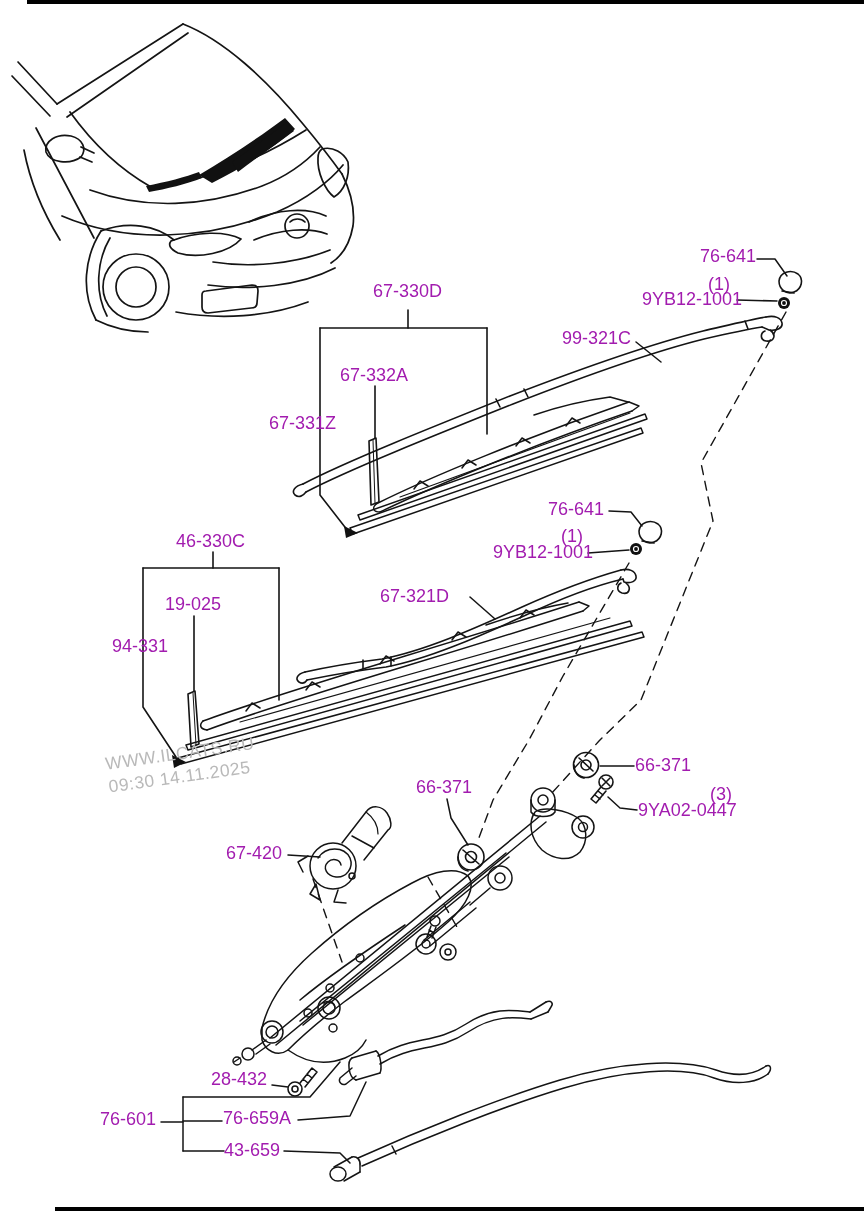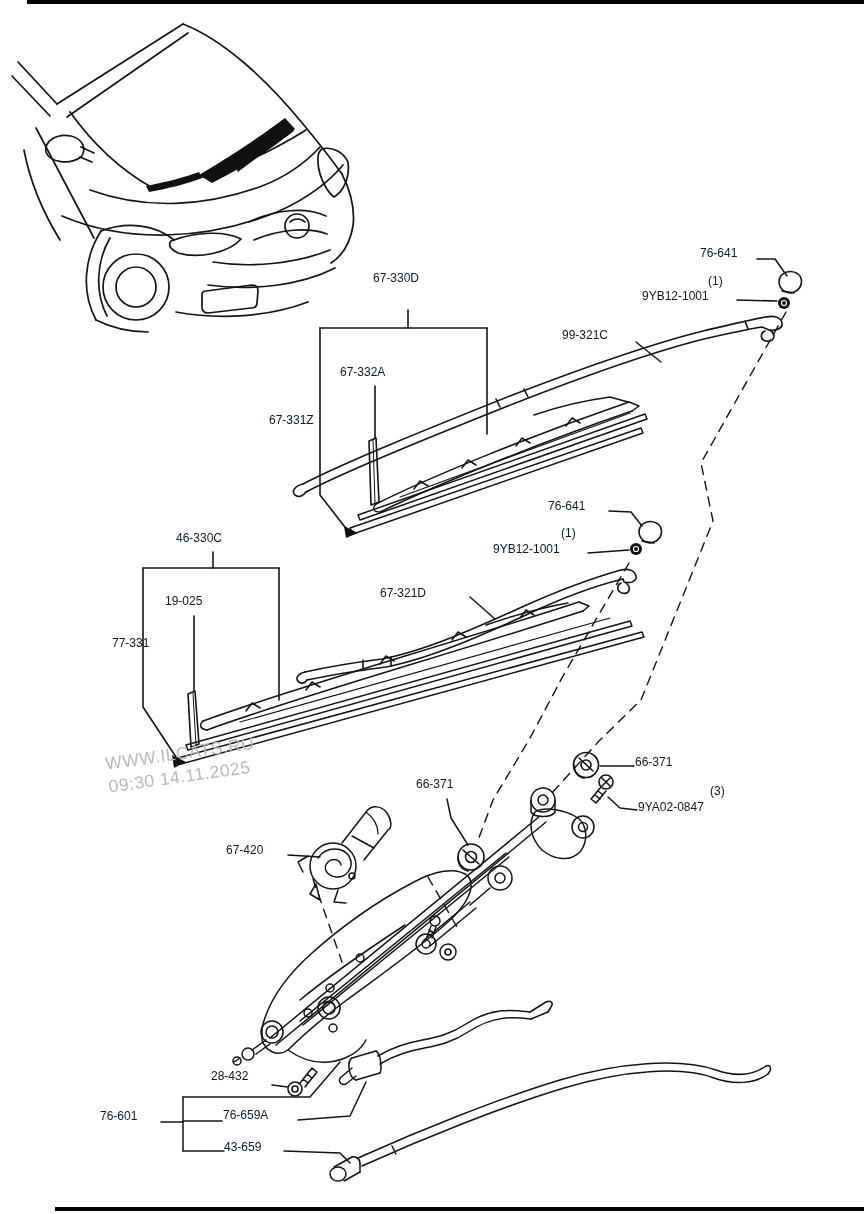--- a/index.html
+++ b/index.html
@@ -2,21 +2,21 @@
 <html><head>
 <meta charset="utf-8">
 <style>
   html,body{margin:0;padding:0;background:#fff;}
   .stage{position:relative;width:864px;height:1214px;background:#fff;overflow:hidden;
          font-family:"Liberation Sans",sans-serif;}
   .frame-bar{position:absolute;background:#000;height:4px;}
   .frame-top{top:0;left:27px;right:0;}
   .frame-bottom{bottom:3px;left:55px;right:0;}
   .art{position:absolute;left:0;top:0;}
-  .lbl{position:absolute;font-size:12px;line-height:1;color:#0f172a;white-space:nowrap;
+  .lbl{position:absolute;font-size:18px;line-height:1;color:#a21caf;white-space:nowrap;
        letter-spacing:0px;cursor:pointer;}
   .watermark{position:absolute;left:104px;top:753px;color:#b9b9b9;font-size:17.5px;
              line-height:1.3;letter-spacing:.5px;transform:rotate(-8deg);
              transform-origin:left top;}
 </style>
 </head>
 <body>
 
 <div class="stage">
 
@@ -266,35 +266,35 @@
       <path d="M 183,1121 L 222,1121"></path>
       <path d="M 298,1120 L 350,1116 L 366,1082"></path>
       <path d="M 183,1151 L 224,1151"></path>
       <path d="M 284,1151 L 340,1153 L 350,1163"></path>
     </g>
   </svg>
 
   <div class="lbl" style="left:700px;top:247px">76-641</div>
   <div class="lbl" style="left:708px;top:275px">(1)</div>
   <div class="lbl" style="left:642px;top:290px">9YB12-1001</div>
-  <div class="lbl" style="left:373px;top:272px">67-330D</div>
+  <div class="lbl" style="left:373px;top:282px">67-330D</div>
   <div class="lbl" style="left:562px;top:329px">99-321C</div>
   <div class="lbl" style="left:340px;top:366px">67-332A</div>
   <div class="lbl" style="left:269px;top:414px">67-331Z</div>
   <div class="lbl" style="left:548px;top:500px">76-641</div>
   <div class="lbl" style="left:561px;top:527px">(1)</div>
   <div class="lbl" style="left:493px;top:543px">9YB12-1001</div>
   <div class="lbl" style="left:176px;top:532px">46-330C</div>
   <div class="lbl" style="left:165px;top:595px">19-025</div>
-  <div class="lbl" style="left:112px;top:637px">77-331</div>
+  <div class="lbl" style="left:112px;top:637px">94-331</div>
   <div class="lbl" style="left:380px;top:587px">67-321D</div>
   <div class="lbl" style="left:416px;top:778px">66-371</div>
   <div class="lbl" style="left:635px;top:756px">66-371</div>
   <div class="lbl" style="left:710px;top:785px">(3)</div>
-  <div class="lbl" style="left:638px;top:801px">9YA02-0847</div>
+  <div class="lbl" style="left:638px;top:801px">9YA02-0447</div>
   <div class="lbl" style="left:226px;top:844px">67-420</div>
   <div class="lbl" style="left:211px;top:1070px">28-432</div>
   <div class="lbl" style="left:100px;top:1110px">76-601</div>
   <div class="lbl" style="left:223px;top:1109px">76-659A</div>
   <div class="lbl" style="left:224px;top:1141px">43-659</div>
 
   <div class="watermark">
     <div>WWW.ILCATS.RU</div>
     <div>09:30 14.11.2025</div>
   </div>

